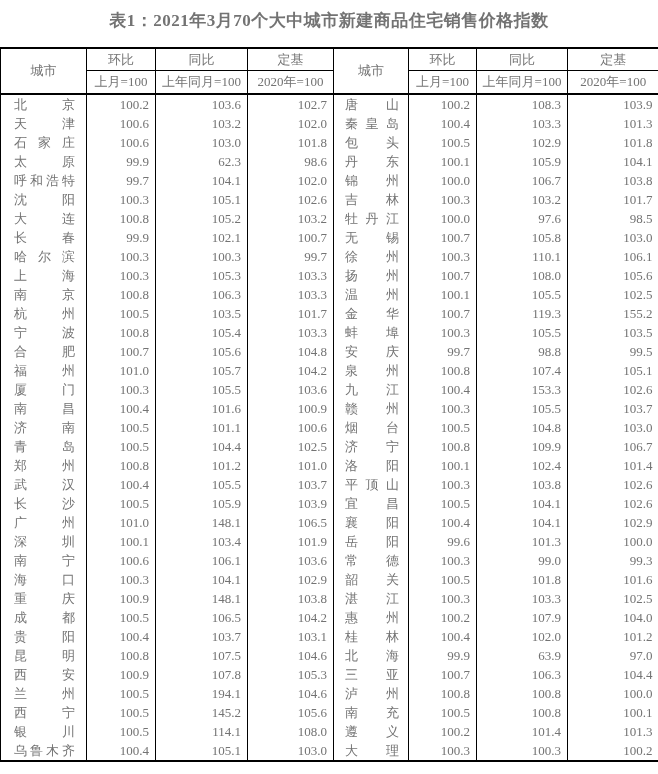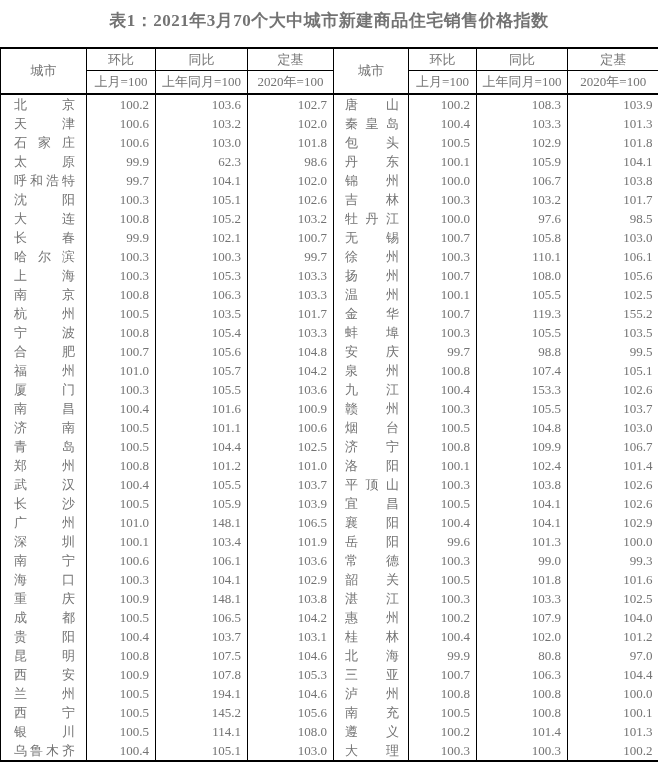--- a/index.html
+++ b/index.html
@@ -680,21 +680,21 @@
           <td class="num">100.8</td>
           <td class="num">107.5</td>
           <td class="num">104.6</td>
           <td class="city rhalf">
             <span class="dist">
               <span>北</span>
               <span>海</span>
             </span>
           </td>
           <td class="num">99.9</td>
-          <td class="num">80.8</td>
+          <td class="num">63.9</td>
           <td class="num">97.0</td>
         </tr>
         <tr>
           <td class="city lhalf">
             <span class="dist">
               <span>西</span>
               <span>安</span>
             </span>
           </td>
           <td class="num">100.9</td>

